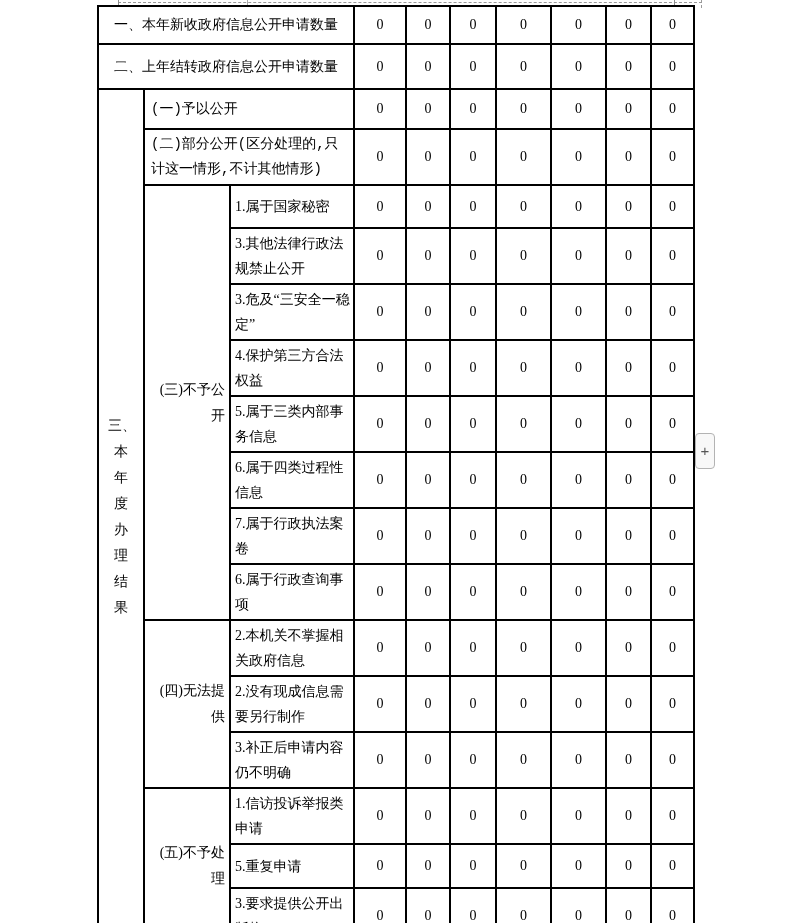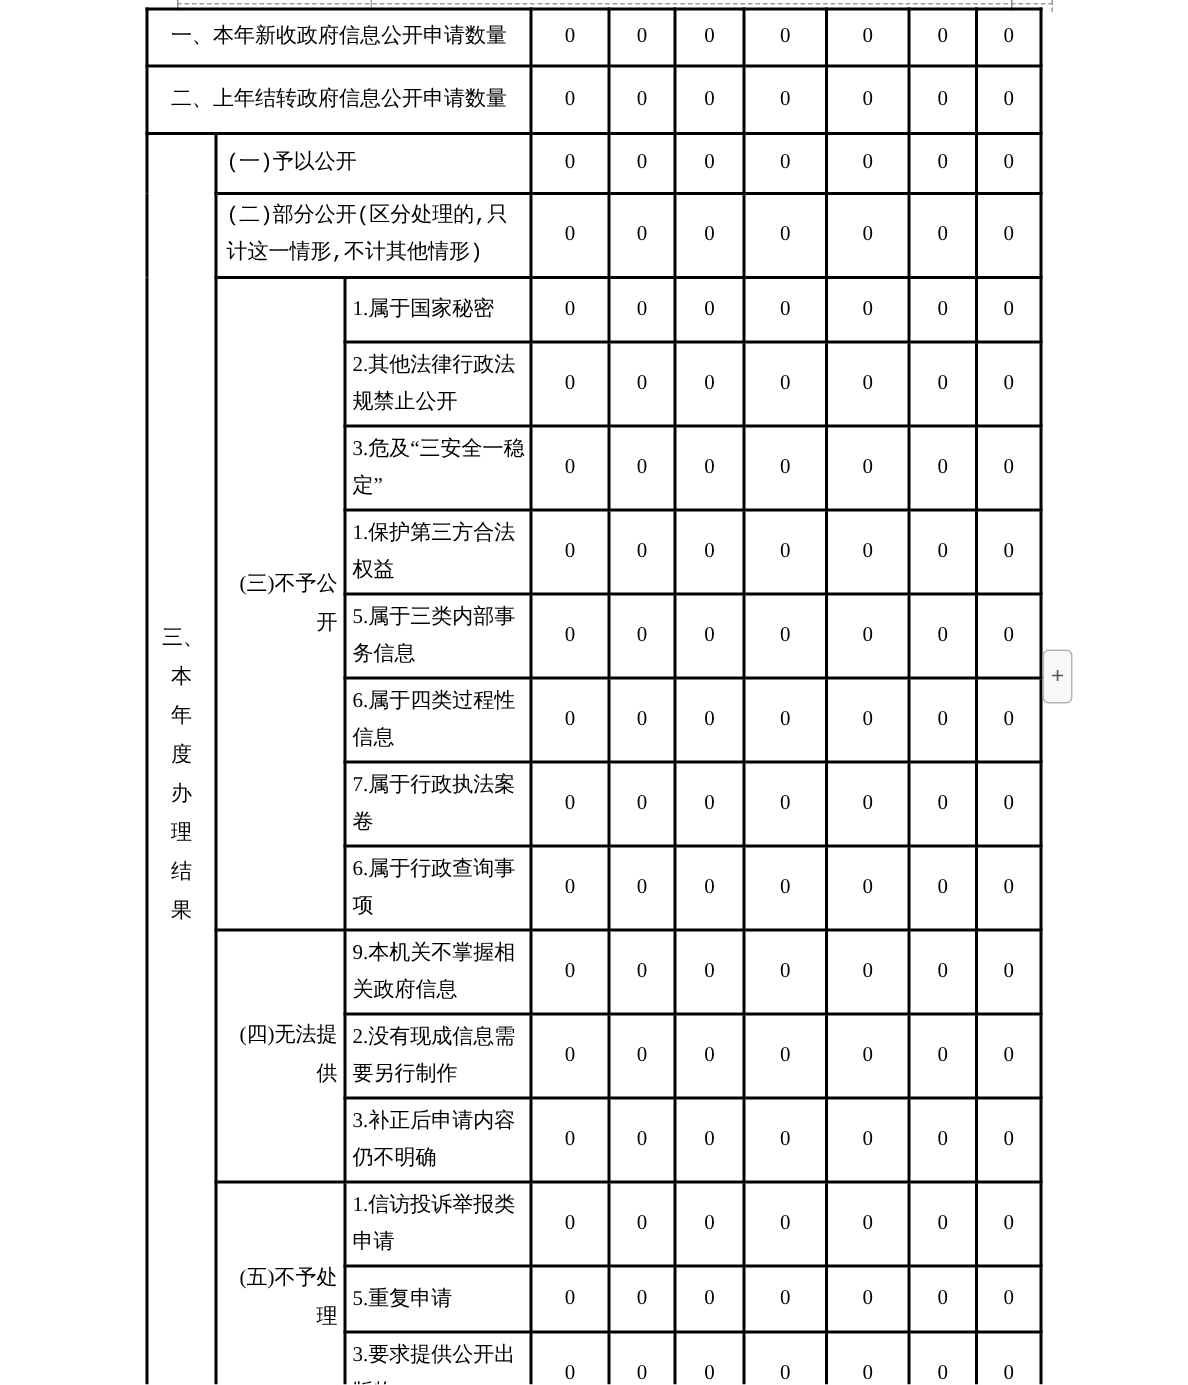--- a/index.html
+++ b/index.html
@@ -120,21 +120,21 @@
       <td class="v">0</td>
       <td class="v">0</td>
       <td class="v dl">0</td>
       <td class="v">0</td>
       <td class="v">0</td>
       <td class="v dl">0</td>
       <td class="v">0</td>
     </tr>
 
     <tr style="height:54px">
-      <td class="item">2.其他法律行政法规禁止公开</td>
+      <td class="item">3.其他法律行政法规禁止公开</td>
       <td class="v">0</td>
       <td class="v">0</td>
       <td class="v dl">0</td>
       <td class="v">0</td>
       <td class="v">0</td>
       <td class="v dl">0</td>
       <td class="v">0</td>
     </tr>
 
     <tr style="height:51px">
@@ -142,21 +142,21 @@
       <td class="v">0</td>
       <td class="v">0</td>
       <td class="v dl">0</td>
       <td class="v">0</td>
       <td class="v">0</td>
       <td class="v dl">0</td>
       <td class="v">0</td>
     </tr>
 
     <tr style="height:54px">
-      <td class="item">1.保护第三方合法权益</td>
+      <td class="item">4.保护第三方合法权益</td>
       <td class="v">0</td>
       <td class="v">0</td>
       <td class="v dl">0</td>
       <td class="v">0</td>
       <td class="v">0</td>
       <td class="v dl">0</td>
       <td class="v">0</td>
     </tr>
 
     <tr style="height:53px">
@@ -198,21 +198,21 @@
       <td class="v">0</td>
       <td class="v dl">0</td>
       <td class="v">0</td>
       <td class="v">0</td>
       <td class="v dl">0</td>
       <td class="v">0</td>
     </tr>
 
     <tr style="height:55px">
       <td rowspan="3" class="cat">(四)无法提供</td>
-      <td class="item">9.本机关不掌握相关政府信息</td>
+      <td class="item">2.本机关不掌握相关政府信息</td>
       <td class="v">0</td>
       <td class="v">0</td>
       <td class="v dl">0</td>
       <td class="v">0</td>
       <td class="v">0</td>
       <td class="v dl">0</td>
       <td class="v">0</td>
     </tr>
 
     <tr style="height:51px">

